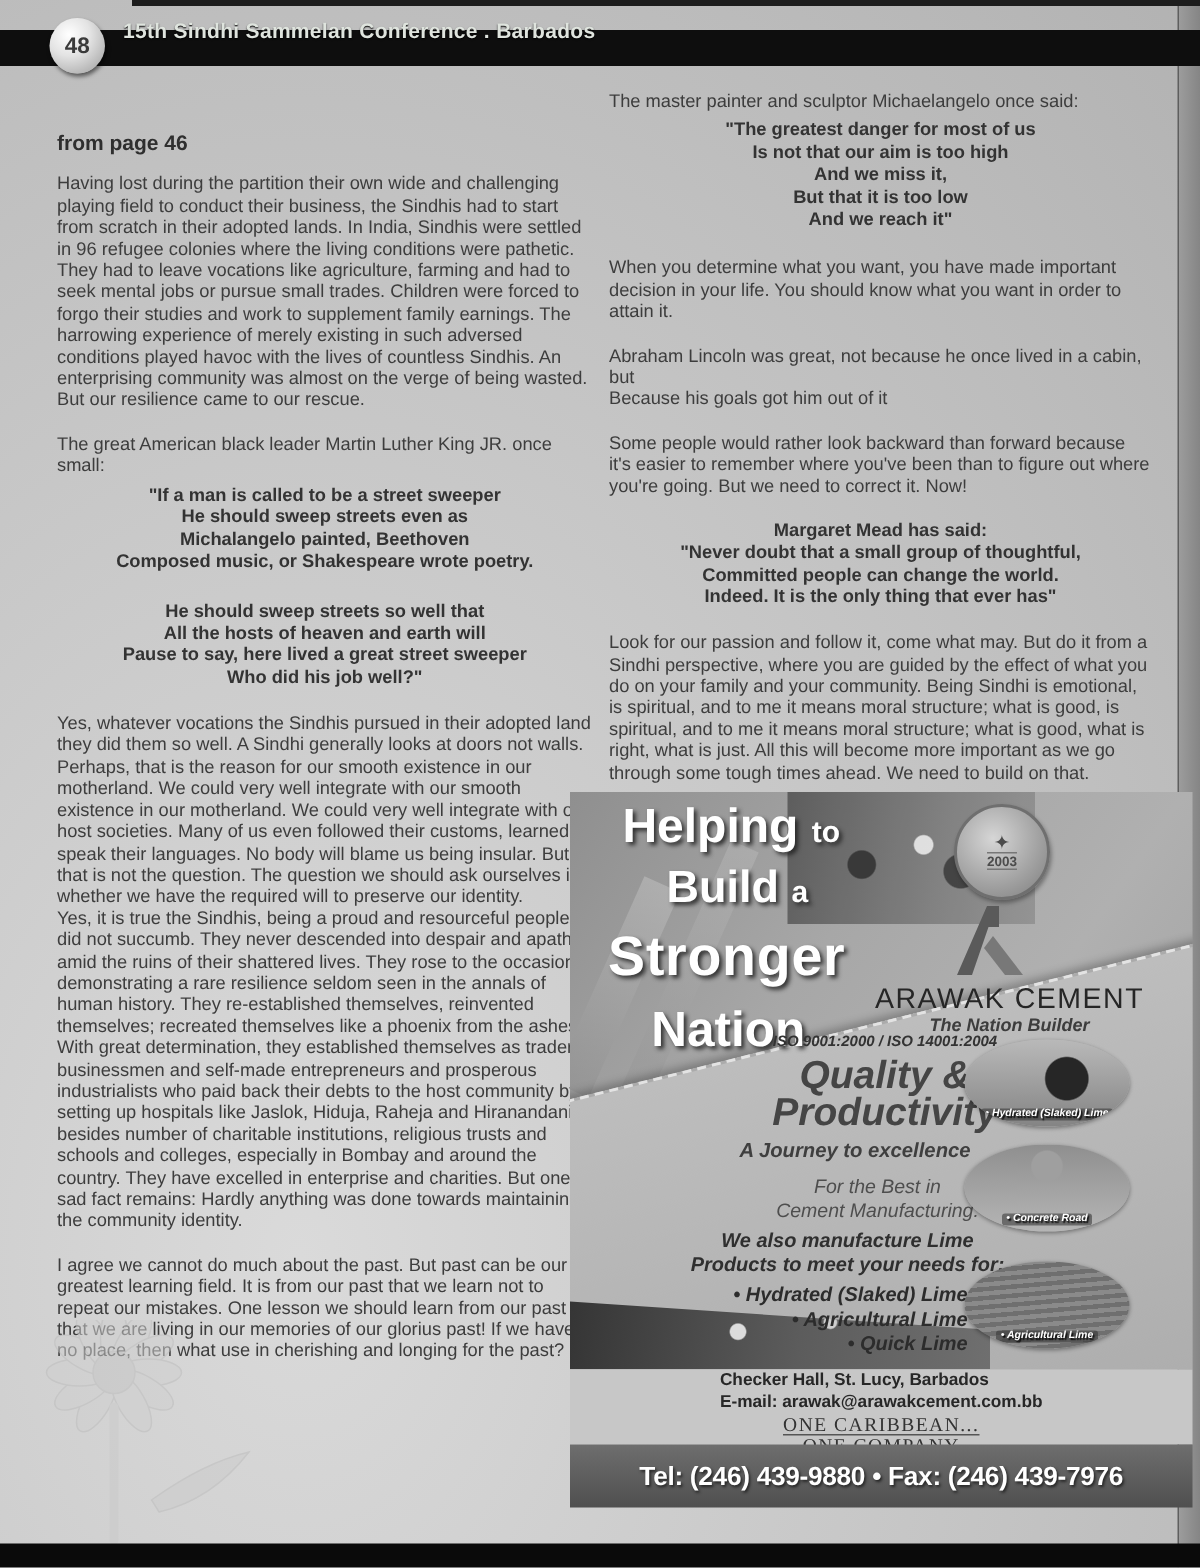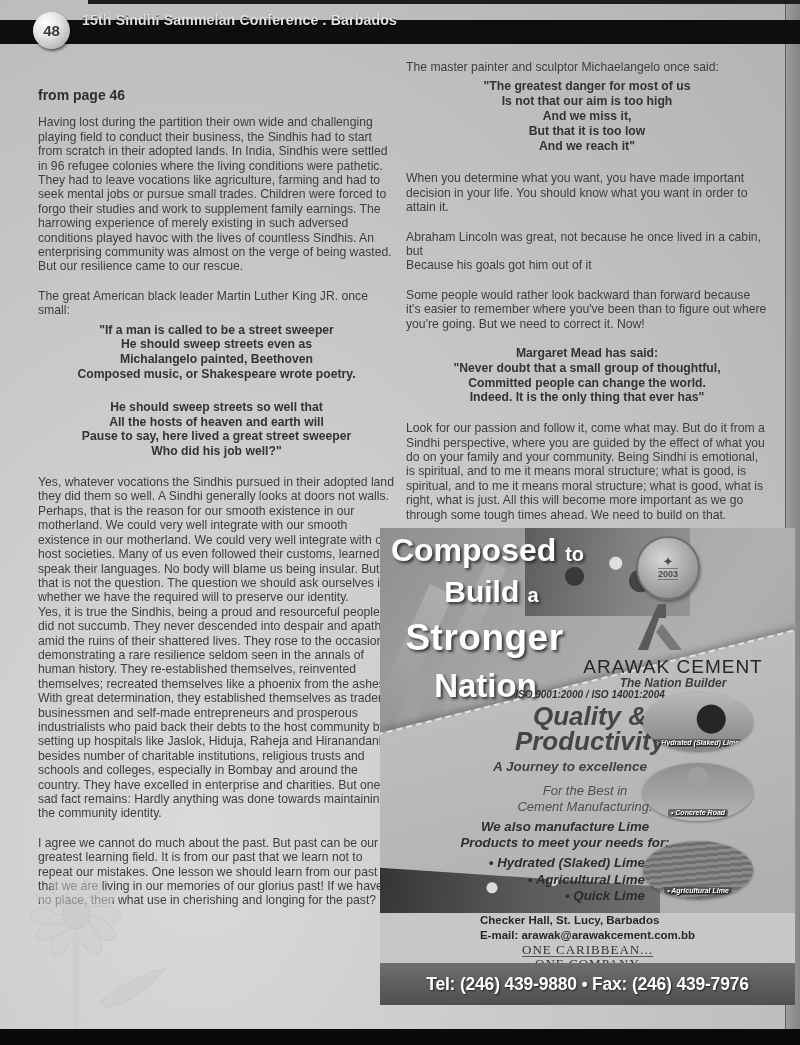--- a/index.html
+++ b/index.html
@@ -175,21 +175,21 @@
 
   <div id="ad">
     <div class="ad-main">
       <div class="ad-photo-top"></div>
       <div class="ad-arrow arrow1"></div>
       <div class="ad-arrow arrow2"></div>
       <div class="ad-sheet"></div>
       <div class="ad-photo-bottom"></div>
 
       <div class="headline">
-        <div class="l1"><span>Composed</span> <span class="sm">to</span></div>
+        <div class="l1"><span>Helping</span> <span class="sm">to</span></div>
         <div class="l2"><span>Build</span> <span class="sm">a</span></div>
         <div class="l3">Stronger</div>
         <div class="l4">Nation</div>
       </div>
 
       <div class="seal">
         <div class="glyph">✦</div>
         <div class="yr">2003</div>
       </div>
 

